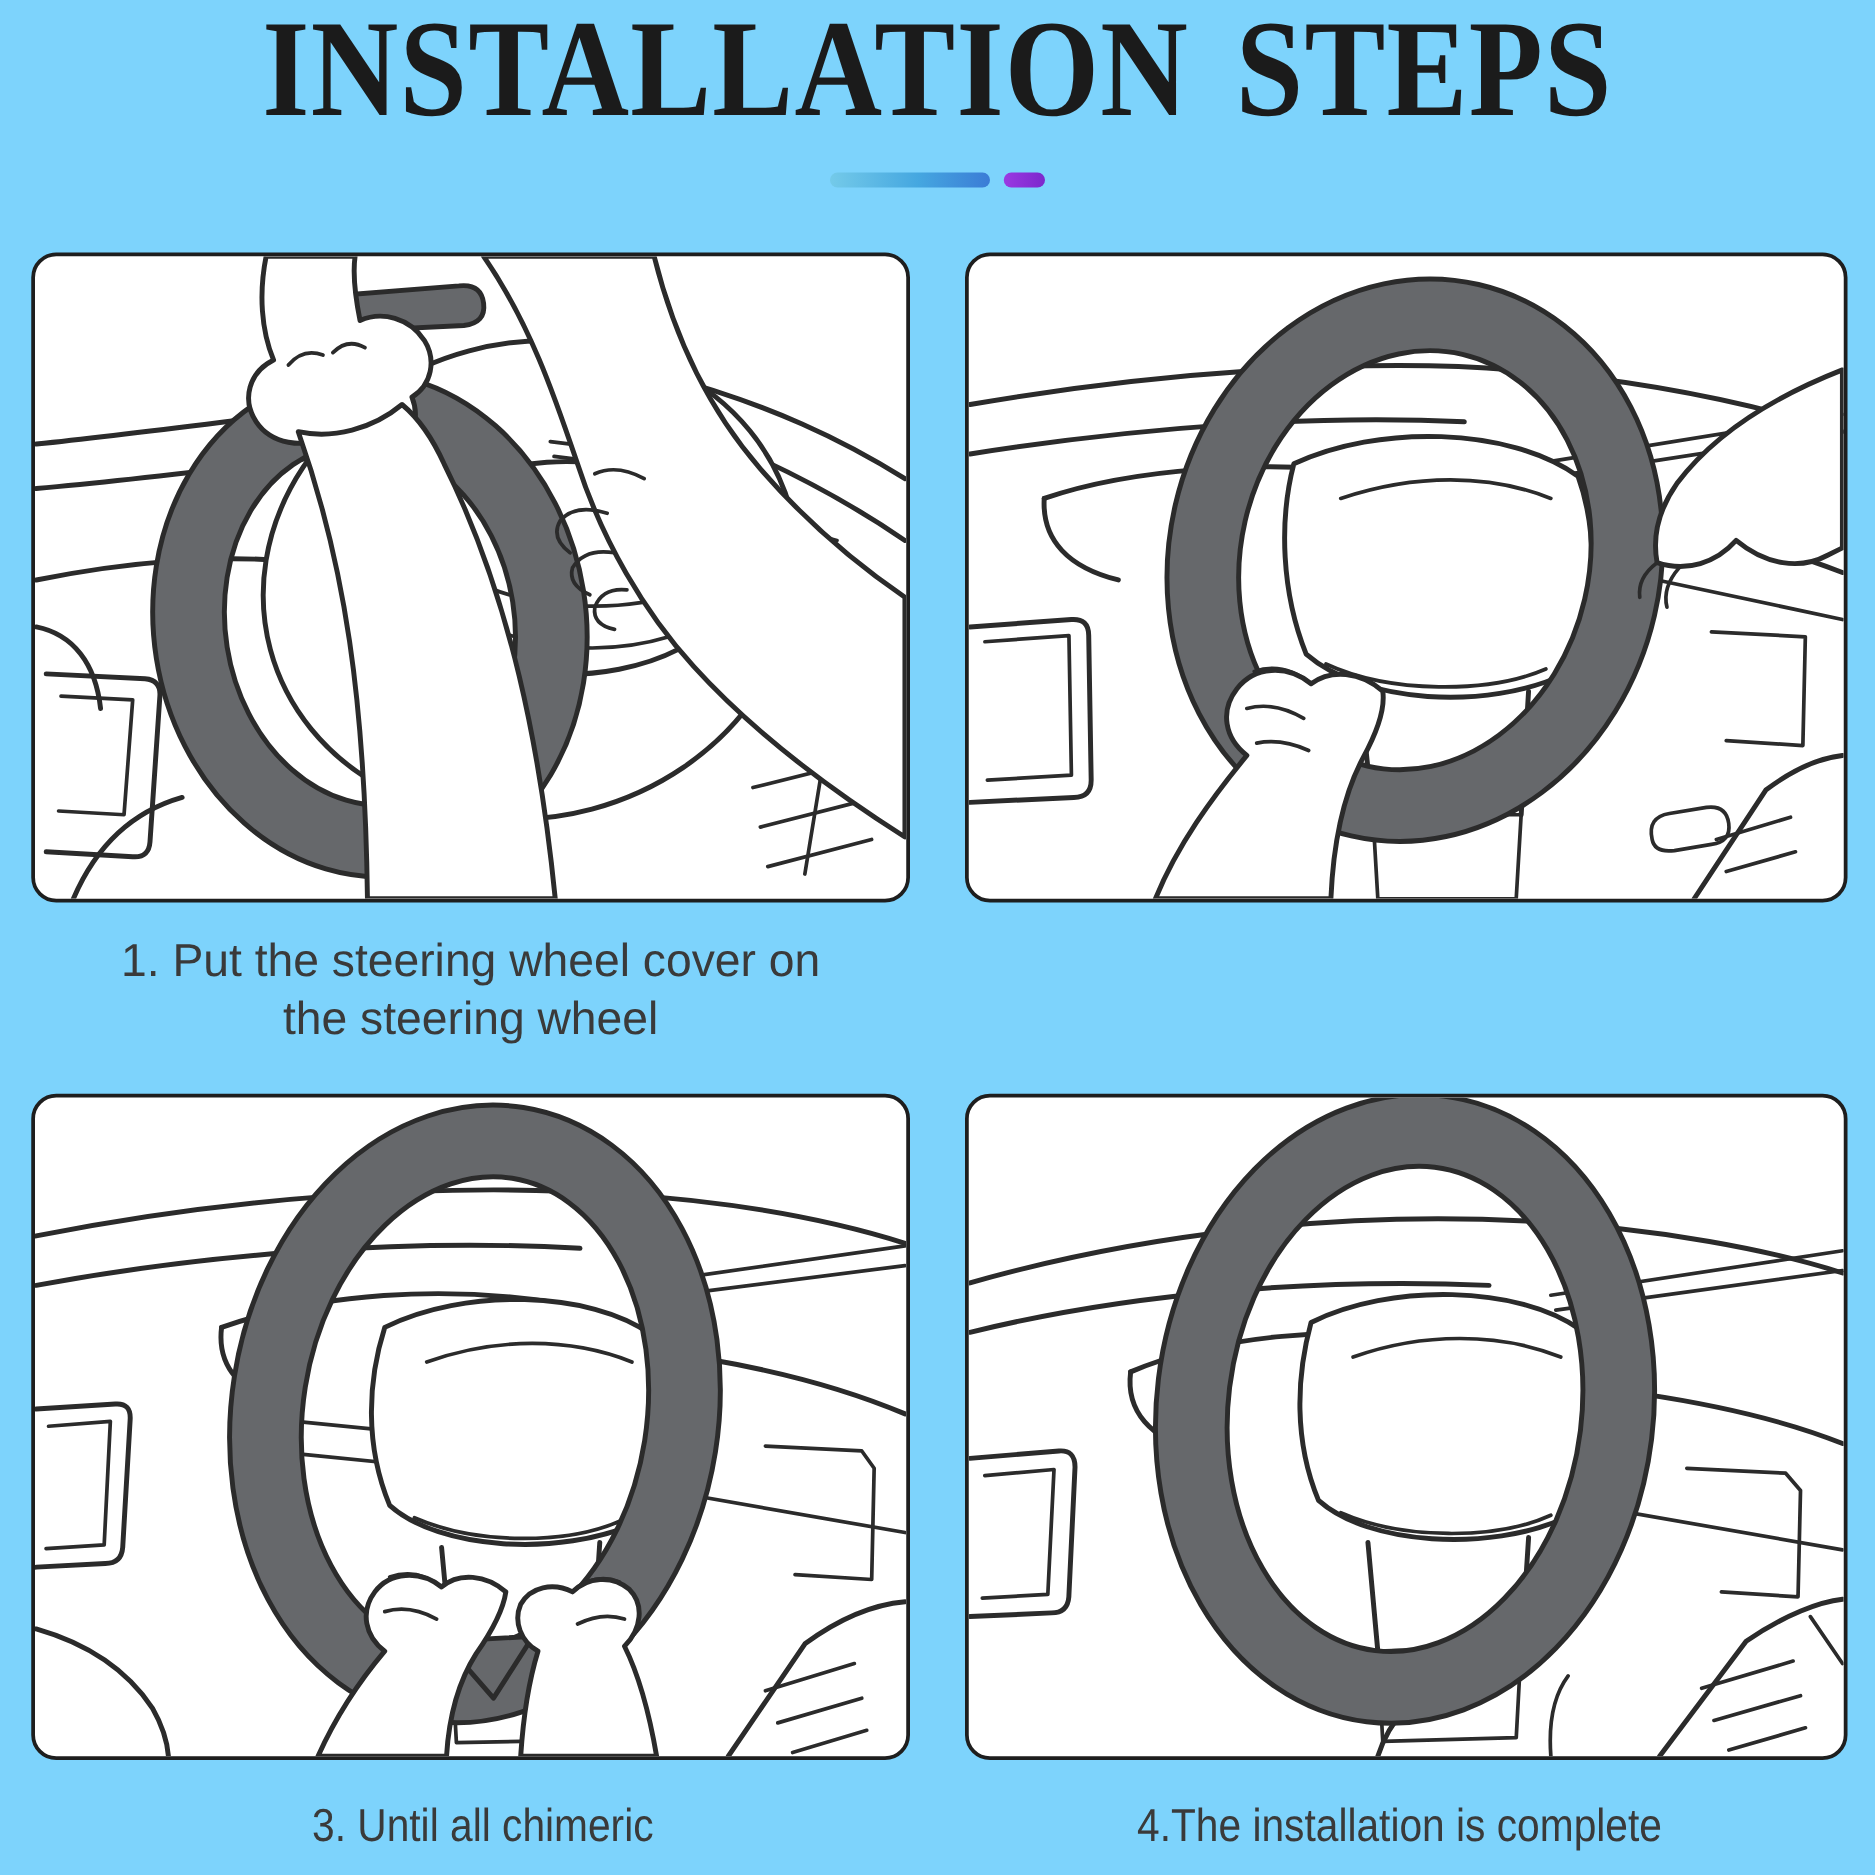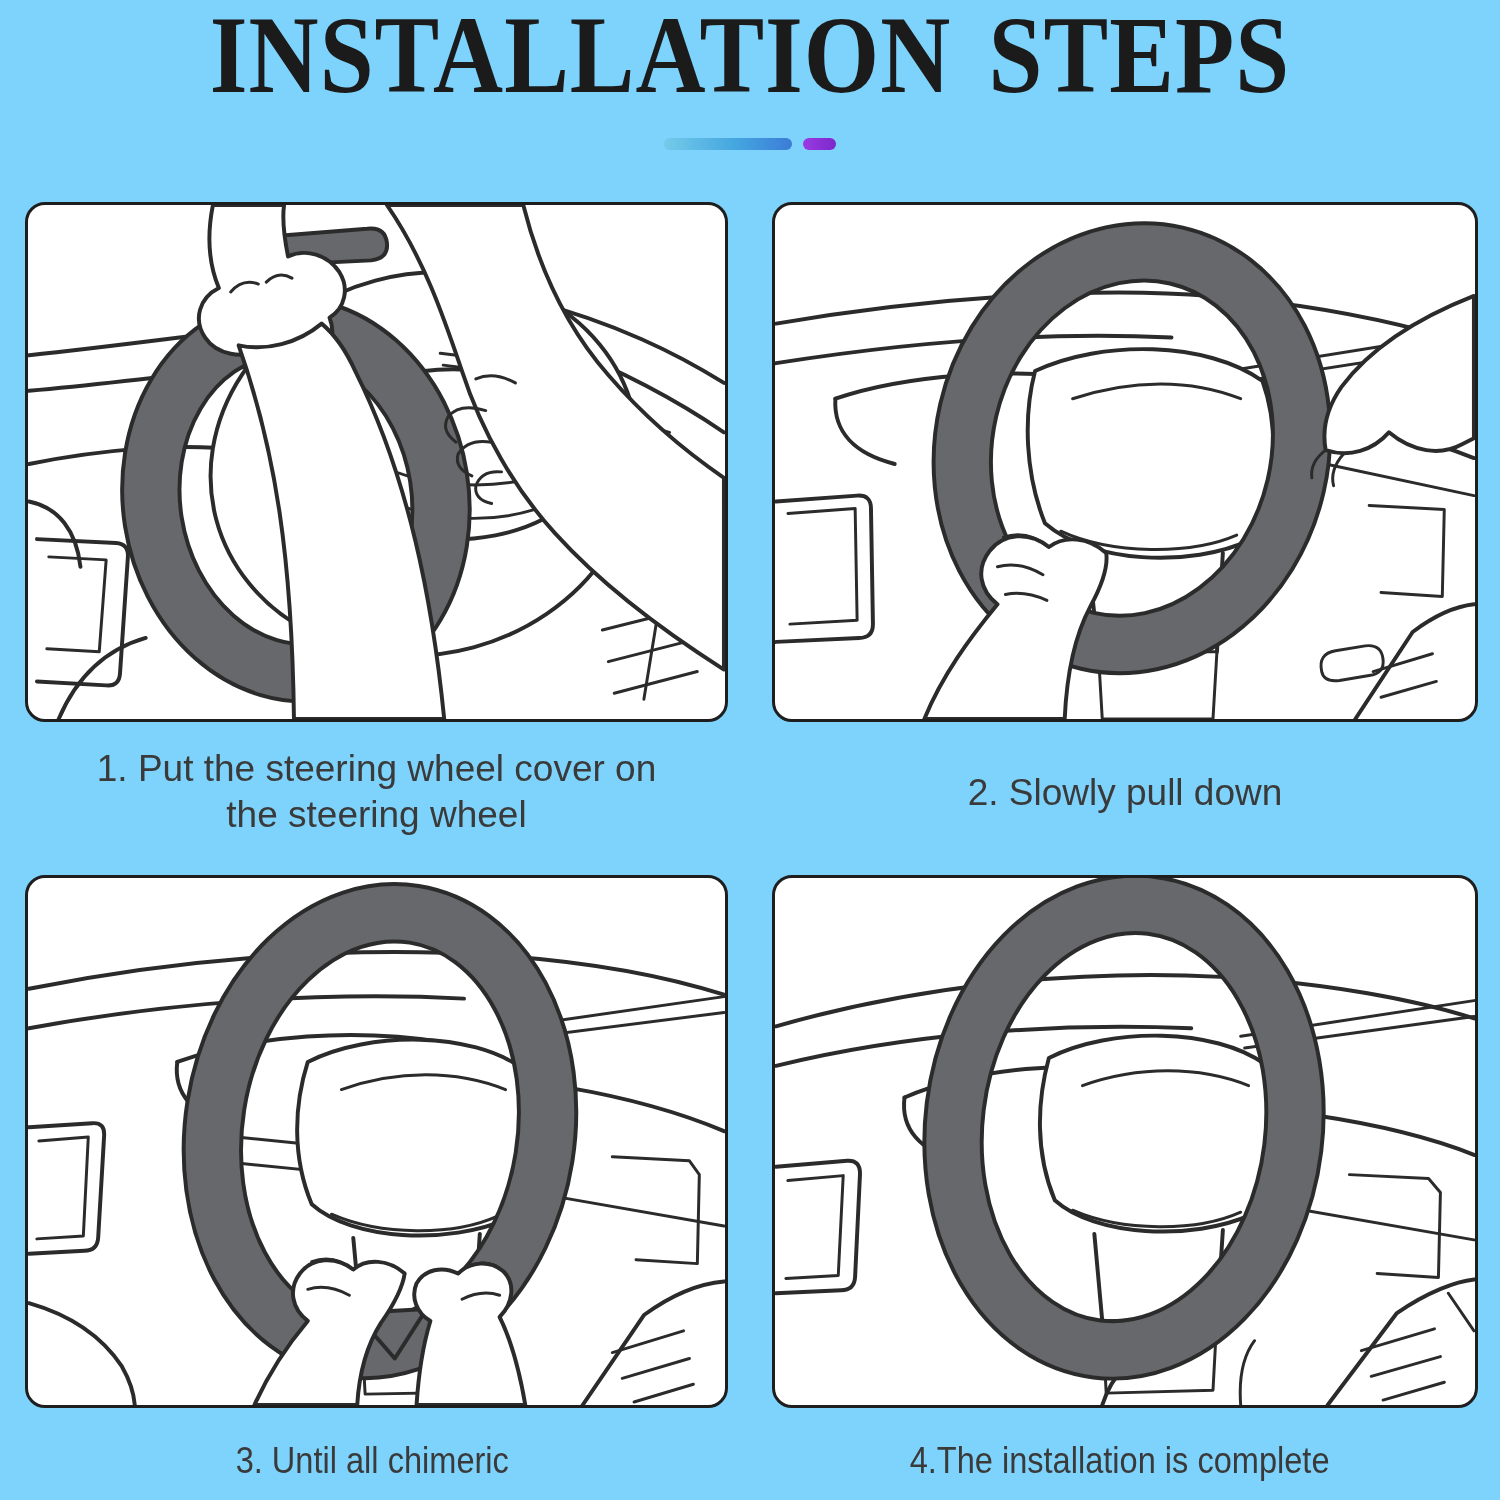--- a/index.html
+++ b/index.html
@@ -42,21 +42,21 @@
   .arm  { fill:#ffffff; stroke:#2b2b2b; stroke-width:4; stroke-linejoin:round; stroke-linecap:round; }
   .armln{ fill:none; stroke:#2b2b2b; stroke-width:3; stroke-linecap:round; }
   
   .caption {
     position:absolute; text-align:center; color:#3a3a3a;
     font-size:37px; line-height:1.24; font-family:"Liberation Sans", sans-serif;
   }
   #cap1 { left:25px;  top:746px;  width:703px; }
   #cap1 .inner { display:inline-block; max-width:600px; }
   #cap2 { left:772px; top:770px;  width:706px; }
-  #cap3 { left:21px;  top:1438px; width:703px; }
+  #cap3 { left:35px;  top:1438px; width:703px; }
   #cap4 { left:767px; top:1438px; width:706px; }
   .condensed .inner { display:inline-block; transform:scaleX(0.88); transform-origin:center; white-space:nowrap; }
 </style>
 </head>
 <body>
 
 <div id="canvas">
 
   <h1 class="title">INSTALLATION STEPS</h1>
 
@@ -212,23 +212,20 @@
       <g>
         <ellipse class="ringo" cx="352" cy="252" rx="172" ry="226" transform="rotate(7 352 252)"></ellipse>
         <ellipse class="ringi" cx="352" cy="252" rx="172" ry="226" transform="rotate(7 352 252)"></ellipse>
       </g>
     </svg>
   </div>
 
   <div class="caption" id="cap1">
     <span class="inner">1. Put the steering wheel cover on the steering wheel</span>
   </div>
-  <div class="caption" id="cap2">
-    <span class="inner">2. Slowly pull down</span>
-  </div>
   <div class="caption condensed" id="cap3">
     <span class="inner">3. Until all chimeric</span>
   </div>
   <div class="caption condensed" id="cap4">
     <span class="inner">4.The installation is complete</span>
   </div>
 
 </div>
 
 </body></html>

